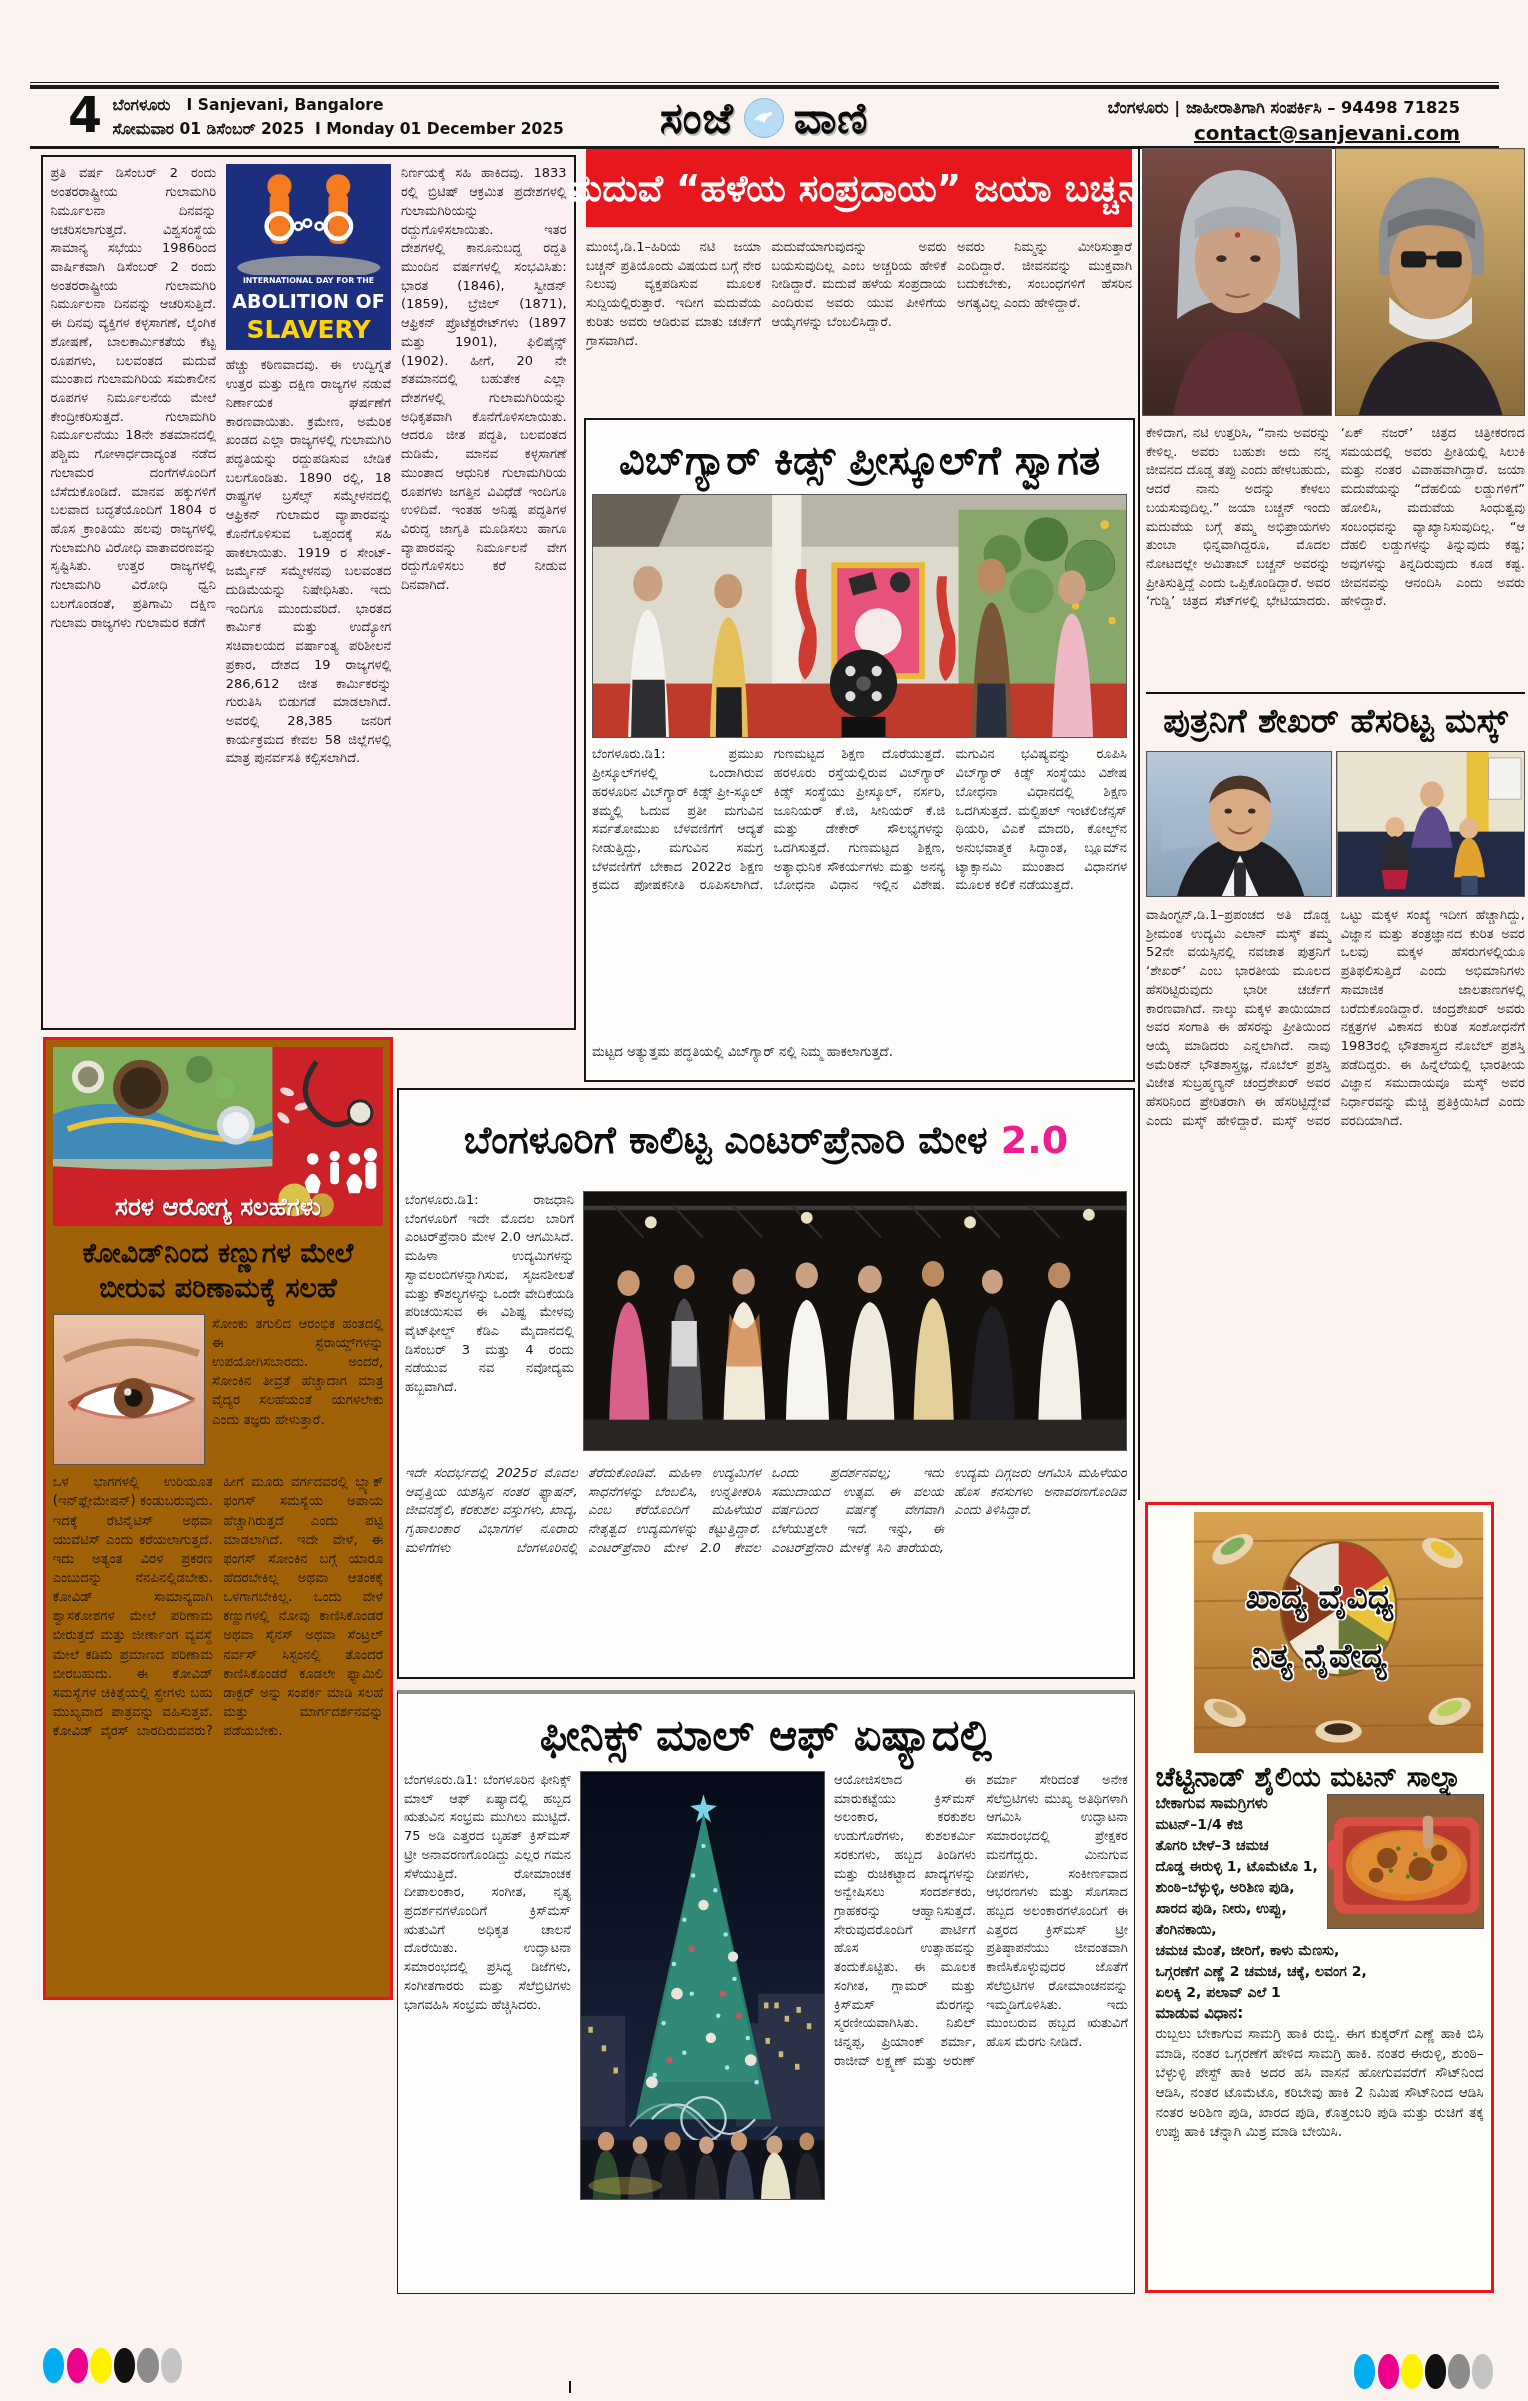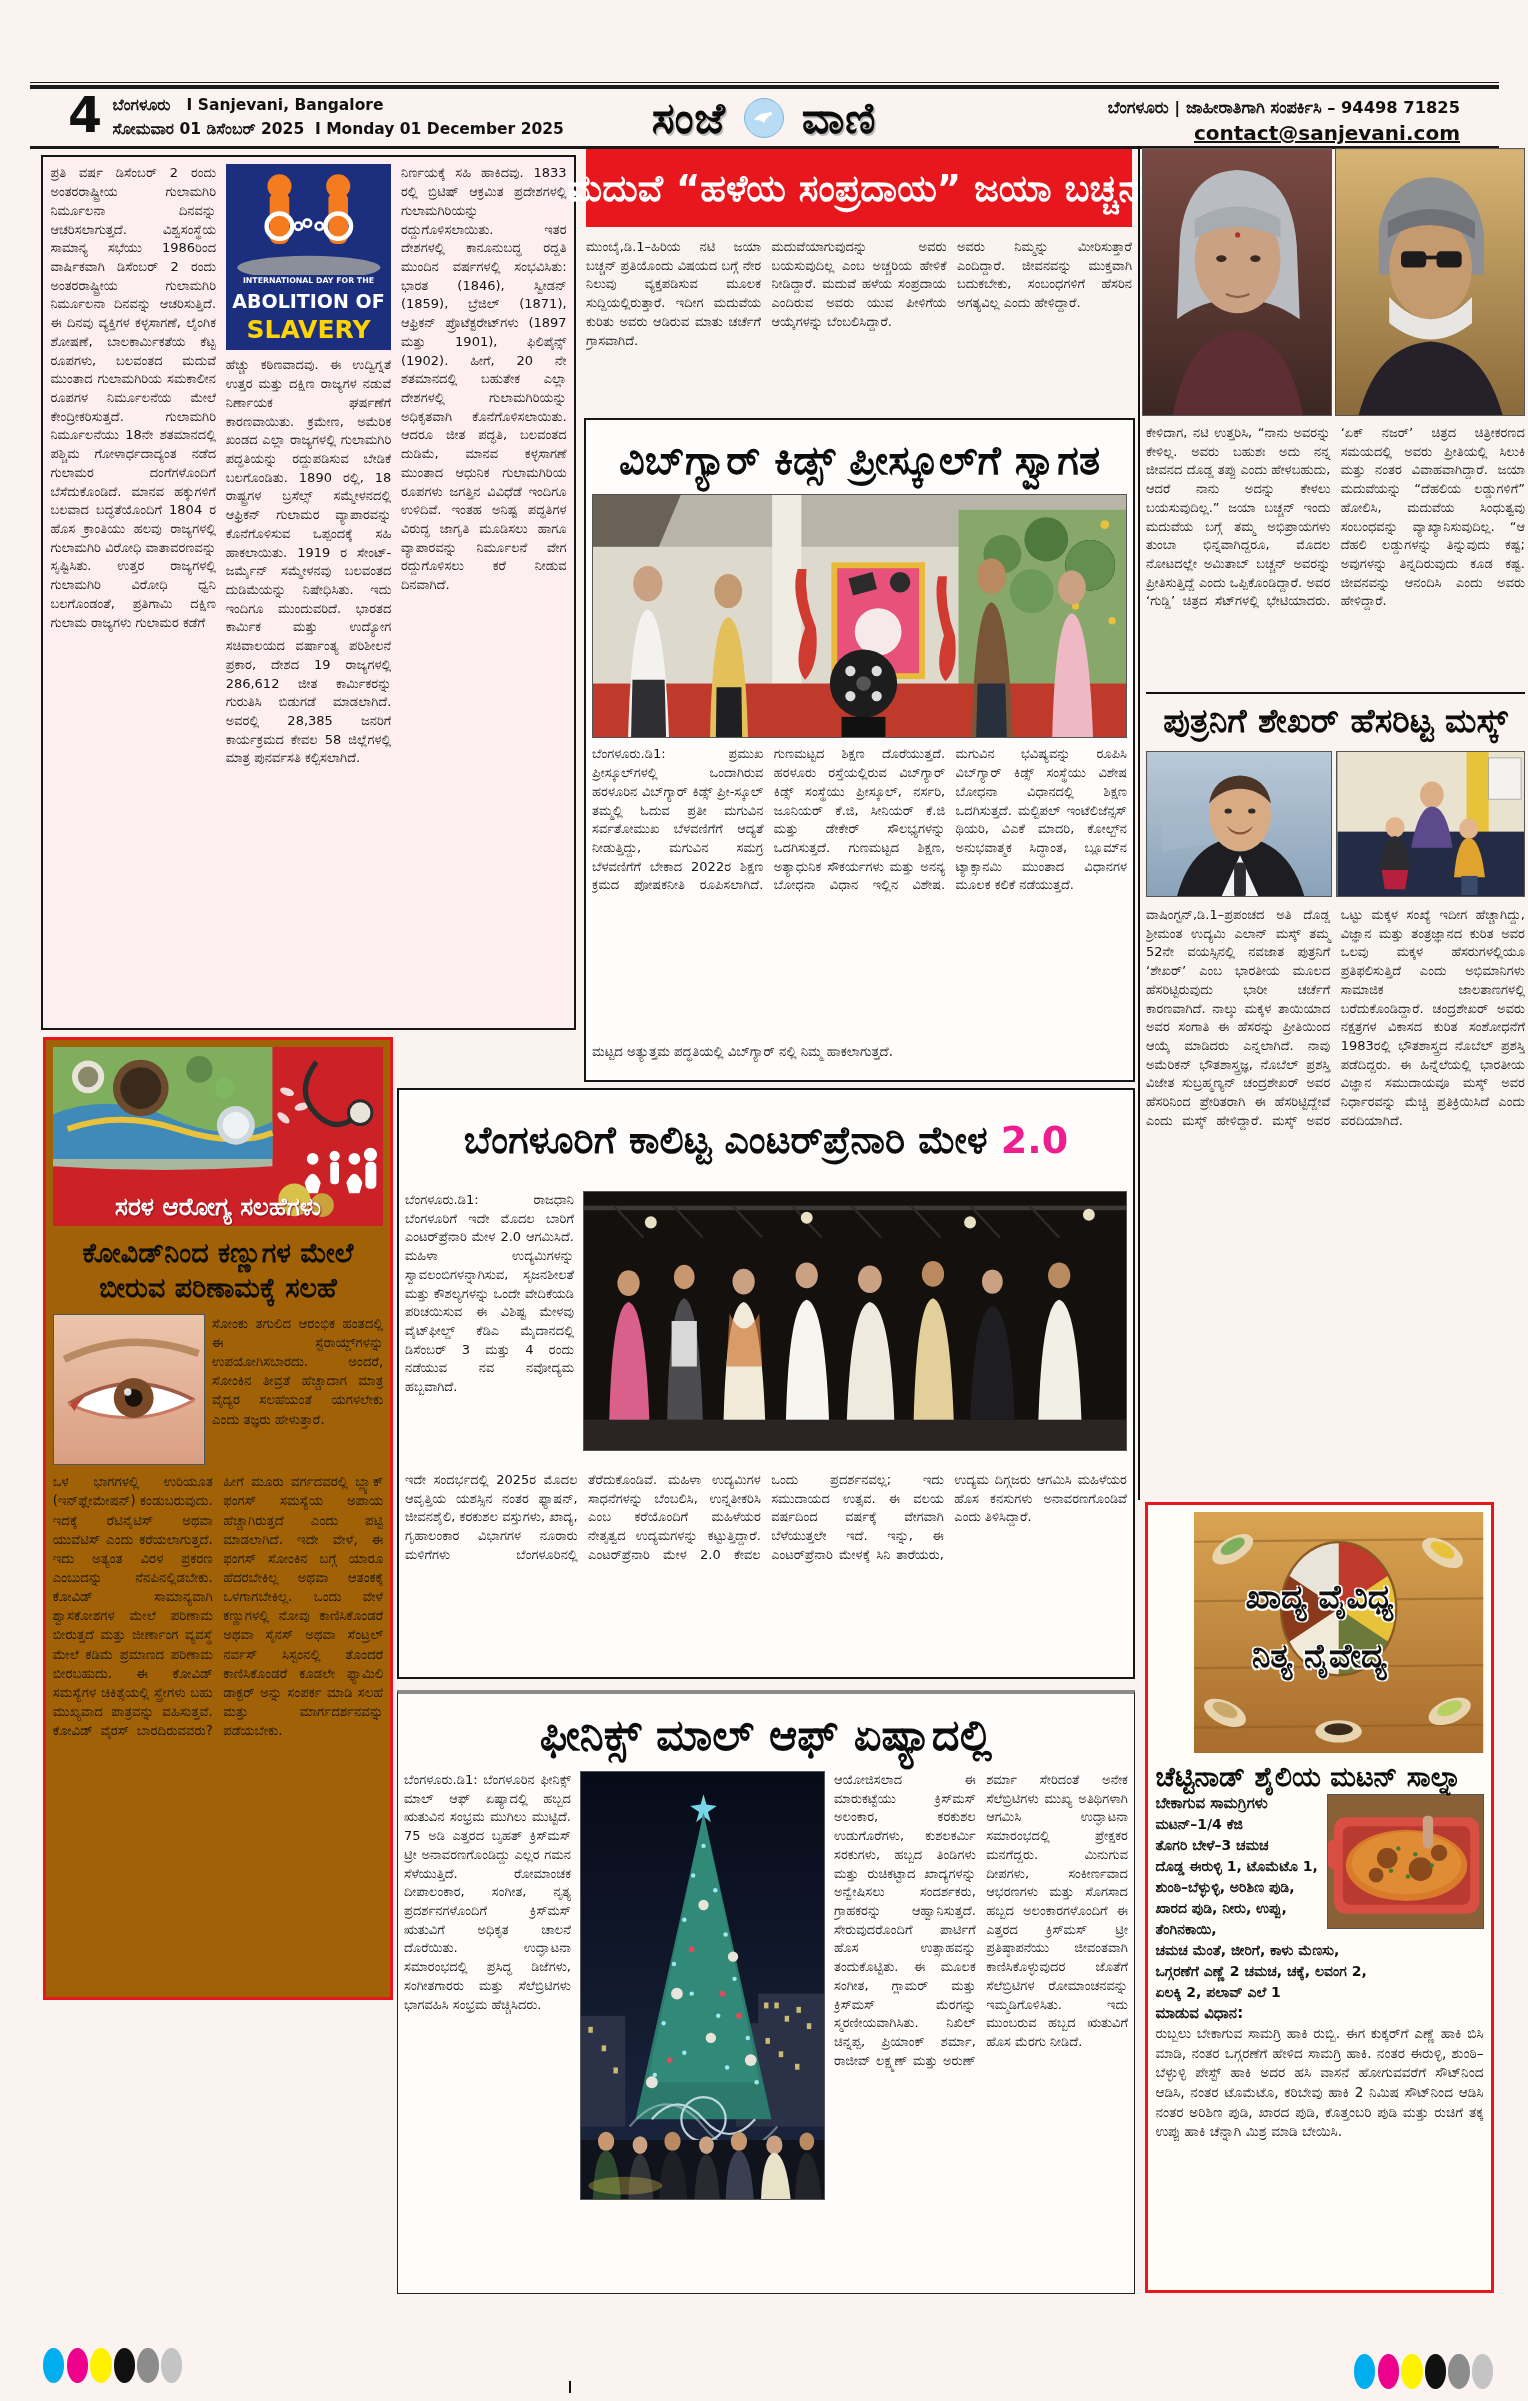--- a/index.html
+++ b/index.html
@@ -11,21 +11,21 @@
   .cols-2{column-count:2;column-gap:10.4px;}
   .cols-3{column-count:3;column-gap:10.4px;}
   .cols-4{column-count:4;column-gap:10.4px;}
   .pre{white-space:pre-line;}
   .kn-head{font-weight:bold;color:#0d0d0d;text-align:center;}
   .white{color:#fff;}
   
   #hdr-left{left:68px;top:93px;display:flex;gap:10.4px;align-items:flex-start;}
   #page-num{font-size:49px;font-weight:bold;line-height:.95;color:#111;}
   .hdr-small{font-size:15.5px;font-weight:bold;color:#111;line-height:1.55;}
-  #mast{left:546px;top:92px;width:436px;height:52px;display:flex;align-items:center;justify-content:center;gap:18px;}
+  #mast{left:546px;top:92px;width:436px;height:52px;display:flex;align-items:center;justify-content:center;gap:10px;}
   .mast-txt{font-size:43px;font-weight:bold;color:#0b0b0b;letter-spacing:0.7px;text-shadow:1.5px 1.5px 0 #bbb;}
   #mast-circle{width:38px;height:38px;border-radius:50%;background:#b7dcf4;border:1.5px solid #7fb6dd;display:flex;align-items:center;justify-content:center;}
   #hdr-right{left:1057px;top:98px;width:403px;text-align:right;}
   #hdr-right .l1{font-size:16.3px;font-weight:bold;color:#111;}
   #hdr-right .l2{font-size:20px;font-weight:bold;color:#111;margin-top:4.4px;text-decoration:underline;}
   
   #slavery-box{left:41px;top:155px;width:535px;height:875px;border:2.2px solid #161616;background:#fdeff1;box-sizing:border-box;padding:7.4px;}
   #slv-head{height:126px;background:#2e3192;display:flex;flex-direction:column;align-items:center;justify-content:center;margin-bottom:7.4px;}
   #slv-head div{font-size:42px;font-weight:bold;color:#fff;line-height:1.25;white-space:nowrap;}
   #slv-cols{display:flex;gap:9.6px;height:716px;overflow:hidden;}
@@ -50,21 +50,21 @@
   #vib-photo{height:244px;margin-bottom:7.4px;}
   #vib-cols{height:294px;overflow:hidden;}
   #vib-tail{height:24px;font-size:13.3px;text-align:justify;overflow:hidden;margin-top:3px;}
   
   #entre-box{left:397px;top:1088px;width:738px;height:591px;border:2.2px solid #161616;background:#fffdfc;box-sizing:border-box;padding:6px;}
   #ent-head{height:95px;font-size:38px;line-height:89px;white-space:nowrap;overflow:hidden;}
   #ent-head .ver{color:#ee1e8e;}
   #ent-row{display:flex;gap:9px;height:260px;}
   #ent-intro{width:169px;overflow:hidden;}
   #ent-photo{flex:1;}
-  #ent-bottom{margin-top:20px;height:208px;overflow:hidden;}
+  #ent-bottom{margin-top:13px;height:208px;overflow:hidden;font-style:italic;}
   
   #phoenix-box{left:397px;top:1690px;width:738px;height:604px;border:1.5px solid #222;border-top:4.4px solid #8a8a8a;background:#fffdfc;box-sizing:border-box;padding:6px;}
   #phx-h1{height:71px;font-size:43px;line-height:71px;white-space:nowrap;overflow:hidden;}
   #phx-h2{height:77px;font-size:40px;line-height:74px;white-space:nowrap;overflow:hidden;}
   #phx-h2 .num{color:#e8171d;}
   #phx-row{display:flex;gap:9px;height:429px;}
   #phx-left{width:167px;overflow:hidden;}
   #phx-photo{width:245px;}
   #phx-right{flex:1;overflow:hidden;}
   

